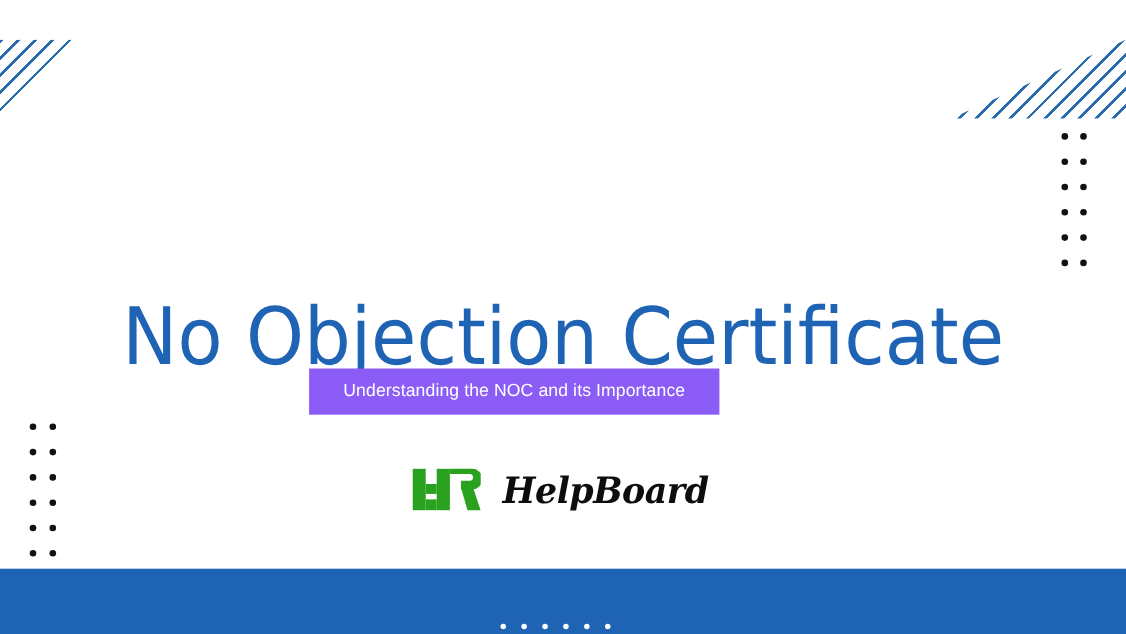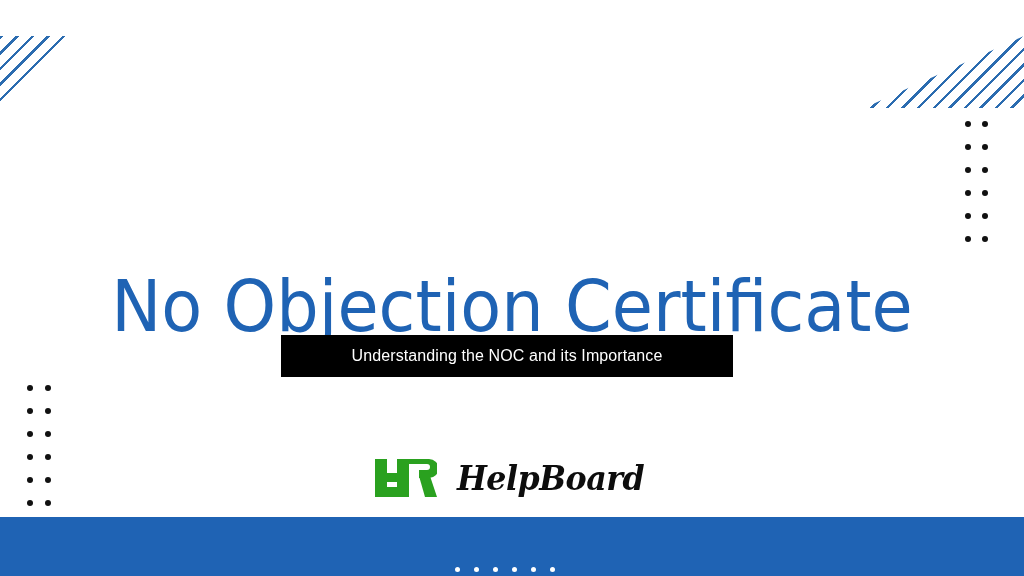--- a/index.html
+++ b/index.html
@@ -99,42 +99,42 @@
     letter-spacing: 0px;
     font-family: "DejaVu Sans", sans-serif;
     transform: scaleX(0.93);
   }
 
   
   #subtitle-banner {
     position: absolute;
     left: 281px;
     top: 299px;
-    width: 452px;
+    width: 373px;
     height: 42px;
-    background: #000000;
+    background: #8b5cf6;
     display: flex;
     align-items: center;
     justify-content: center;
   }
   #subtitle-text {
     color: #ffffff;
     font-size: 16px;
     font-weight: 400;
     letter-spacing: 0.1px;
     font-family: "Liberation Sans", sans-serif;
     white-space: nowrap;
   }
 
   
   #logo {
     position: absolute;
     left: 0;
     right: 0;
-    top: 423px;
+    top: 390px;
     display: flex;
     align-items: center;
     justify-content: center;
     gap: 16px;
   }
   #logo-mark {
     display: block;
   }
   #logo-wordmark {
     color: #0d0d0d;

